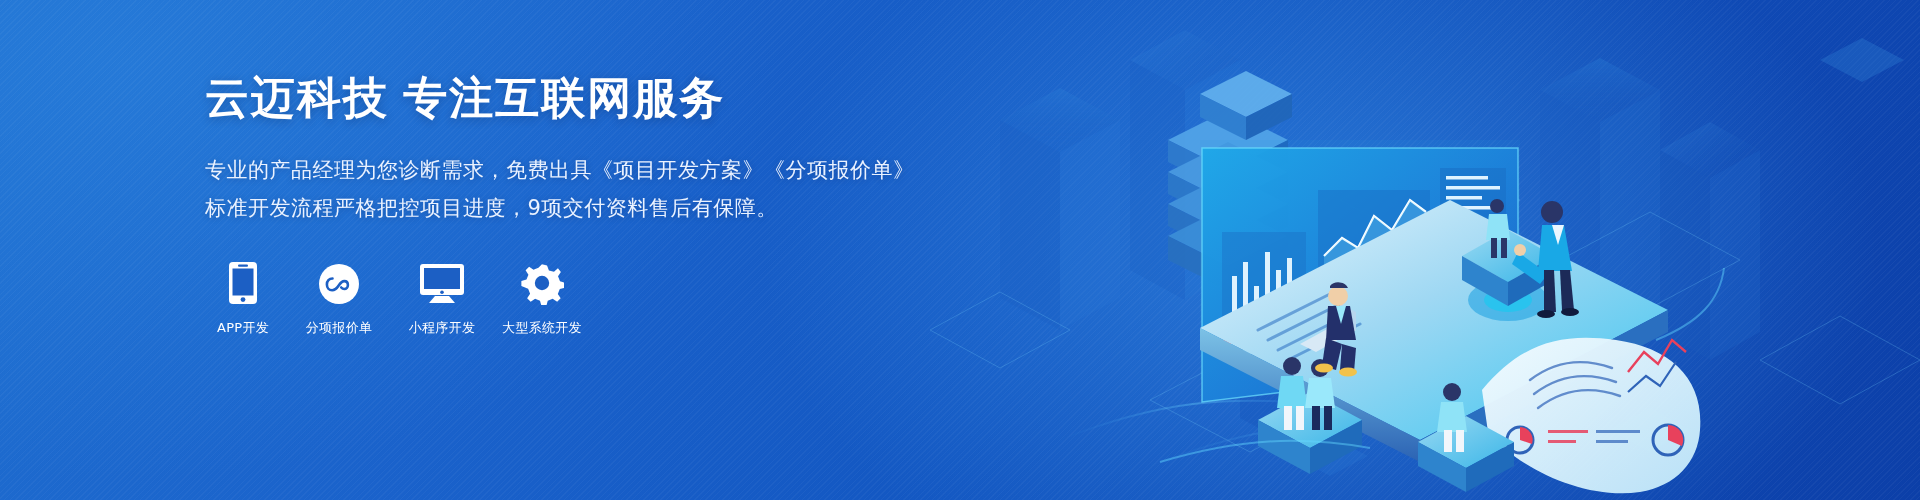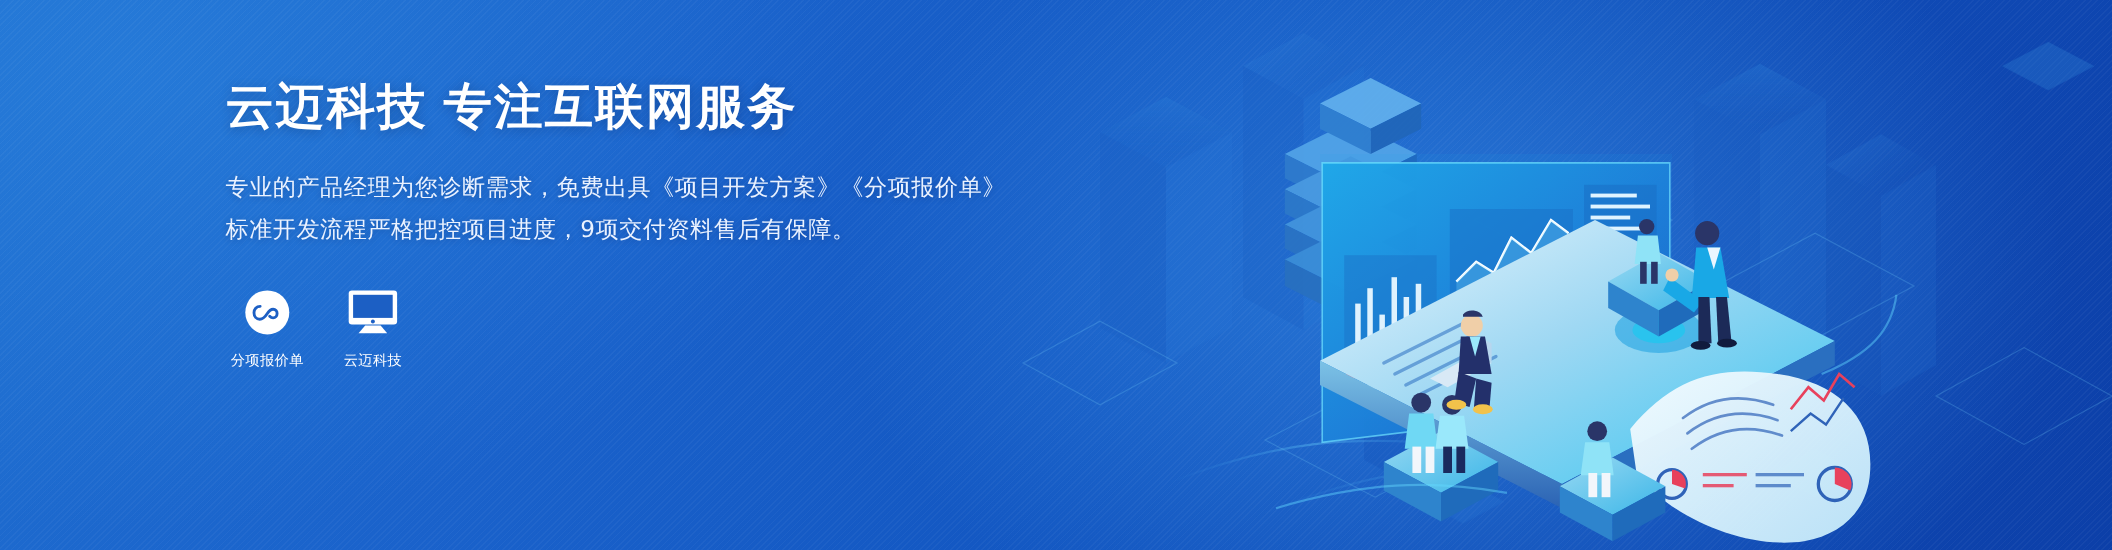--- a/index.html
+++ b/index.html
@@ -364,20 +364,31 @@
 
     <h1 id="title">云迈科技 专注互联网服务</h1>
 
     <div id="subtitle">
       <div class="sub-line">专业的产品经理为您诊断需求，免费出具《项目开发方案》《分项报价单》</div>
       <div class="sub-line">标准开发流程严格把控项目进度，9项交付资料售后有保障。</div>
     </div>
 
     <div id="services">
 
+      <div class="service">
+        <span class="ico">
+          <svg width="30" height="44" viewBox="0 0 30 44">
+            <rect x="1" y="1" width="28" height="42" rx="4" fill="#ffffff"></rect>
+            <rect x="4.5" y="7.5" width="21" height="27" fill="#1c5fc4"></rect>
+            <rect x="10" y="3.6" width="10" height="2.2" rx="1.1" fill="#1c5fc4"></rect>
+            <circle cx="15" cy="38.6" r="2.4" fill="#1c5fc4"></circle>
+          </svg>
+        </span>
+        <span class="lbl">APP开发</span>
+      </div>
 
       <div class="service">
         <span class="ico">
           <svg width="42" height="44" viewBox="0 0 42 44">
             <circle cx="21" cy="23" r="20" fill="#ffffff"></circle>
             <path d="M14.5 17.5c-3.4 0-5.6 2.6-5.6 5.9 0 3.3 2.2 5.8 5.2 5.8 3.1 0 5.1-2.4 6.6-4.7 1.5-2.3 3.2-4.4 5.6-4.4 2.2 0 3.6 1.7 3.6 3.9s-1.5 4-3.6 4c-1.3 0-2.3-.6-3.1-1.5" fill="none" stroke="#1c5fc4" stroke-width="2.6" stroke-linecap="round"></path>
           </svg>
         </span>
         <span class="lbl">分项报价单</span>
       </div>
@@ -385,19 +396,28 @@
 
       <div class="service">
         <span class="ico">
           <svg width="46" height="42" viewBox="0 0 46 42">
             <rect x="1" y="1" width="44" height="31" rx="3" fill="#ffffff"></rect>
             <rect x="5" y="5" width="36" height="21" fill="#1c5fc4"></rect>
             <circle cx="23" cy="29.2" r="1.8" fill="#1c5fc4"></circle>
             <path d="M16 33 h14 l6 7 h-26 z" fill="#ffffff"></path>
           </svg>
         </span>
-        <span class="lbl">云迈科技</span>
+        <span class="lbl">小程序开发</span>
       </div>
 
+      <div class="service">
+        <span class="ico">
+          <svg width="44" height="44" viewBox="0 0 44 44">
+            <path d="M22 3 l5.2 1.2 1.9 5.0 5.2 1.4 4.0-3.5 3.0 3.6-2.9 4.5 2.0 5.0 5.0 1.6v5.0l-5.2 1.4-2.0 5.0 2.9 4.4-3.6 3.6-4.6-3.0-5.0 2.0-1.4 5.2h-5.0l-1.5-5.2-5.0-2.0-4.5 2.9-3.6-3.6 3.0-4.5-2.0-5.0L1 25.1v-5.0l5.2-1.5 2.0-5.0-2.9-4.5 3.6-3.6 4.5 3.0 5.0-2.0z" fill="#ffffff" transform="scale(0.98) translate(0.4,0.4)"></path>
+            <circle cx="22" cy="22" r="7.2" fill="#1c5fc4"></circle>
+          </svg>
+        </span>
+        <span class="lbl">大型系统开发</span>
+      </div>
 
     </div>
   </div>
 </div>
 
 </body></html>

